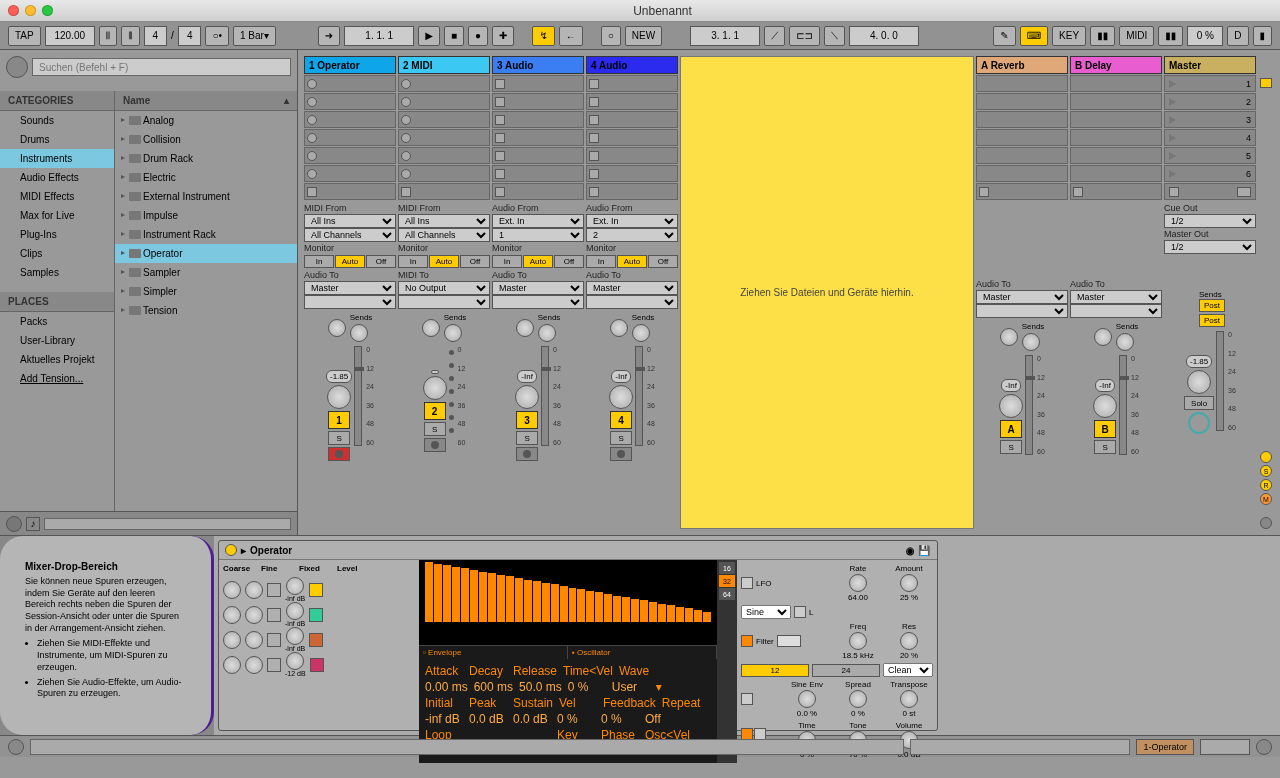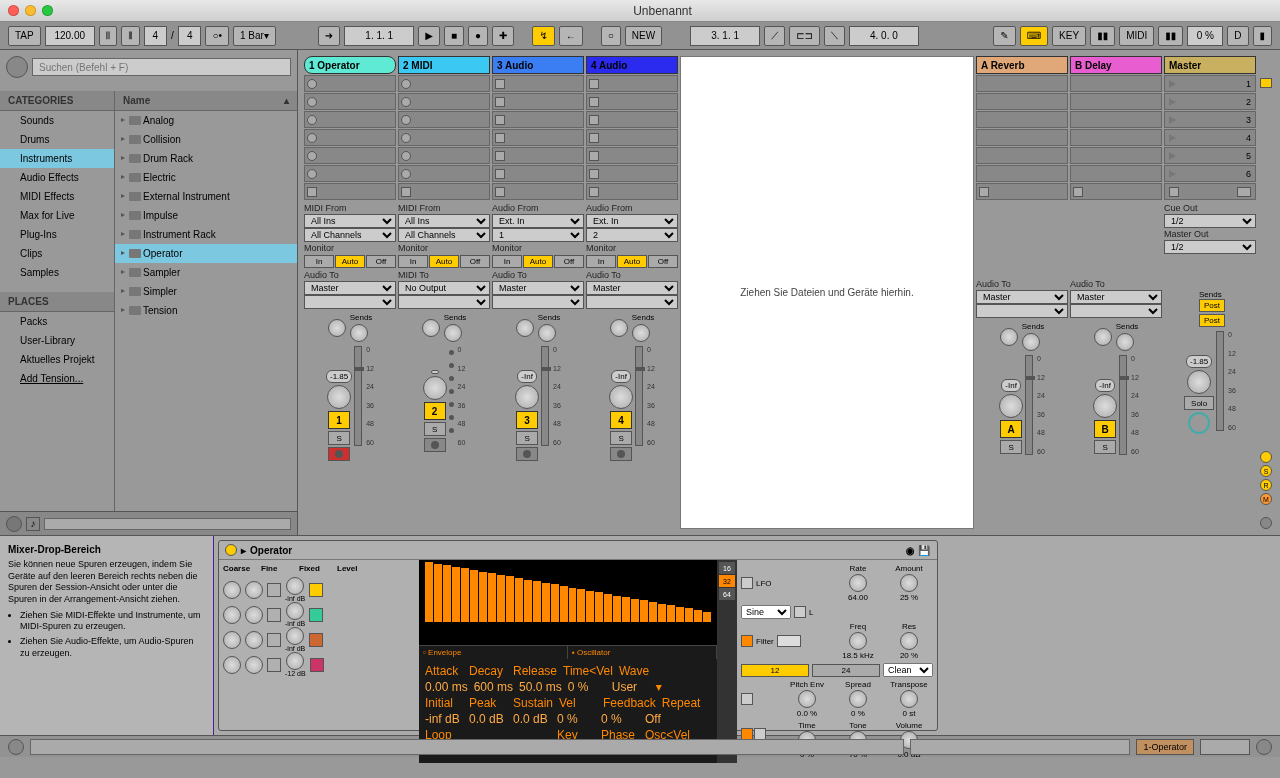--- a/index.html
+++ b/index.html
@@ -45,21 +45,21 @@
 .session { flex: 1; background: #999; display: flex; flex-direction: column; padding: 6px; gap: 0; }
 .tracks-row { display: flex; gap: 2px; }
 .track { display: flex; flex-direction: column; }
 .track-w { width: 92px; }
 .track-hdr { height: 18px; padding: 0 4px; font-size: 10px; font-weight: bold; display: flex; align-items: center; border: 1px solid #333; }
 .clip-slot { height: 17px; background: #888; border: 1px solid #666; margin-top: 1px; display: flex; align-items: center; padding: 0 2px; }
 .clip-stop { width: 10px; height: 10px; background: #aaa; border: 1px solid #555; }
 .clip-circle { width: 10px; height: 10px; border-radius: 50%; background: #aaa; border: 1px solid #555; }
 .scene-slot { height: 17px; background: #888; border: 1px solid #666; margin-top: 1px; display: flex; align-items: center; padding: 0 4px; gap: 4px; font-size: 9px; }
 .scene-play { width: 0; height: 0; border-left: 7px solid #777; border-top: 4px solid transparent; border-bottom: 4px solid transparent; }
-.drop-area { flex: 1; background: #ffffff; display: flex; align-items: center; justify-content: center; color: #444; font-size: 10px; padding: 20px; text-align: center; border: 1px solid #777; margin-top: 0; }
+.drop-area { flex: 1; background: #fde047; display: flex; align-items: center; justify-content: center; color: #444; font-size: 10px; padding: 20px; text-align: center; border: 1px solid #777; margin-top: 0; }
 
 .io-section { margin-top: 2px; }
 .io-label { font-size: 9px; color: #222; padding: 1px 0; }
 .io-select { width: 100%; height: 14px; background: #ccc; border: 1px solid #555; font-size: 9px; padding: 0 2px; }
 .monitor-btns { display: flex; gap: 1px; margin: 1px 0; }
 .mon-btn { flex: 1; height: 13px; font-size: 8px; background: #aaa; border: 1px solid #555; display: flex; align-items: center; justify-content: center; cursor: pointer; }
 .mon-btn.active { background: #ffcc00; }
 
 .mixer-section { margin-top: 4px; display: flex; flex-direction: column; align-items: center; gap: 2px; }
 .sends-row { display: flex; align-items: center; gap: 4px; font-size: 8px; }
@@ -77,21 +77,21 @@
 .rec-btn.armed { background: #cc3030; }
 .post-btn { width: 26px; height: 13px; background: #ffcc00; border: 1px solid #555; font-size: 8px; display: flex; align-items: center; justify-content: center; }
 
 .side-dots { width: 16px; display: flex; flex-direction: column; align-items: center; gap: 2px; padding-top: 2px; }
 .side-dot { width: 12px; height: 12px; border-radius: 50%; border: 1px solid #555; }
 .sd-yellow { background: #ffcc00; }
 .sd-orange { background: #ff9933; }
 
 
 .bottom { display: flex; height: 200px; background: #888; border-top: 1px solid #555; }
-.info-panel { width: 214px; background: #b5b5b5; padding: 8px; font-size: 9px; border-right: 1px solid #4c1d95; overflow: hidden; }
+.info-panel { width: 214px; background: #b5b5b5; padding: 25px; font-size: 9px; border-right: 3px solid #4c1d95; overflow: hidden; border-radius: 23px; }
 .info-panel h4 { font-size: 10px; margin-bottom: 4px; }
 .info-panel p { margin-bottom: 4px; line-height: 1.3; }
 .info-panel ul { margin-left: 12px; }
 .info-panel li { margin-bottom: 3px; line-height: 1.3; }
 
 .device-area { flex: 1; display: flex; background: #aaa; padding: 4px; gap: 4px; }
 .device { background: #b0b0b0; border: 1px solid #555; border-radius: 3px; }
 .device-title { display: flex; align-items: center; padding: 3px 6px; gap: 4px; font-size: 10px; font-weight: bold; border-bottom: 1px solid #777; }
 .device-power { width: 12px; height: 12px; border-radius: 50%; background: #ffcc00; border: 1px solid #555; }
 
@@ -227,21 +227,21 @@
       <div style="width:14px;height:14px;border:1px solid #555;display:flex;align-items:center;justify-content:center">♪</div>
       <div class="slider"></div>
     </div>
   </div>
 
   <div class="session">
     <div class="tracks-row" style="flex:1">
 
       <div id="tracks-container" style="display:flex;gap:2px">
           <div class="track track-w">
-            <div class="track-hdr" style="background: #5eead4; border-radius: 8px;">1 Operator</div>
+            <div class="track-hdr" style="background: #0ea5e9;">1 Operator</div>
             <div class="clip-slot">
               <div class="clip-circle"></div>
             </div>
             <div class="clip-slot">
               <div class="clip-circle"></div>
             </div>
             <div class="clip-slot">
               <div class="clip-circle"></div>
             </div>
             <div class="clip-slot">
@@ -896,21 +896,21 @@
           </div>
           <div class="op-right-row">
             <div class="mon-btn" style="width:18px;background:#ffcc00">12</div>
             <div class="mon-btn" style="width:18px">24</div>
             <select style="width:50px"><option>Clean</option></select>
           </div>
           <div class="op-right-row">
             <div class="op-box"></div>
             <div style="flex:1"></div>
             <div class="op-knob-cell">
-                <span>Pitch Env</span>
+                <span>Sine Env</span>
                 <div class="knob-sm"></div>
                 <span>0.0 %</span>
               </div>
             <div class="op-knob-cell">
                 <span>Spread</span>
                 <div class="knob-sm"></div>
                 <span>0 %</span>
               </div>
             <div class="op-knob-cell">
                 <span>Transpose</span>

